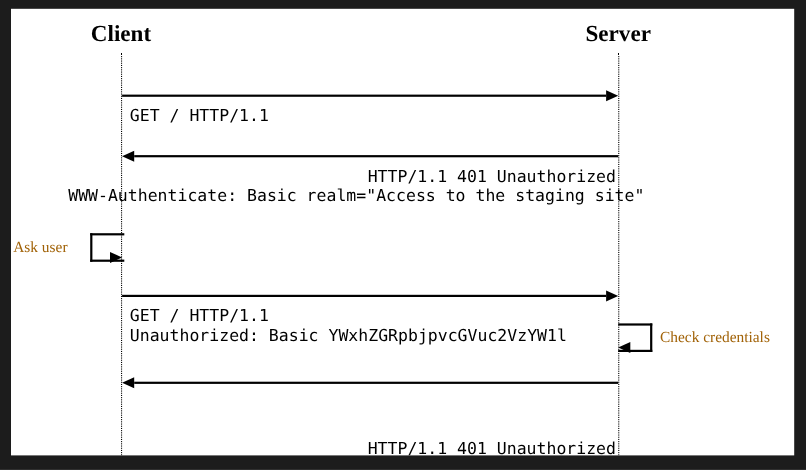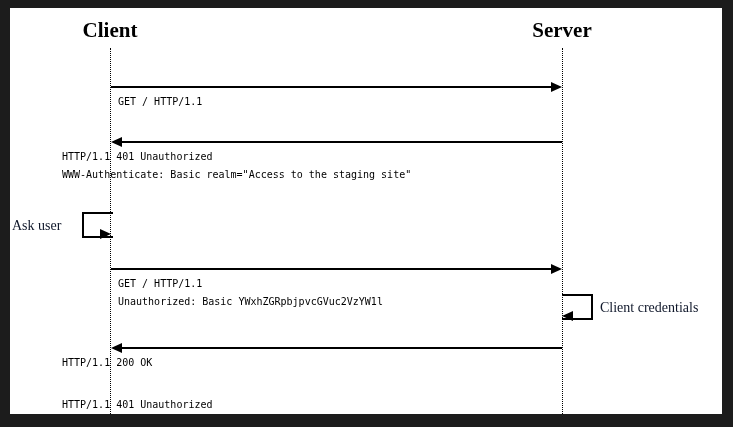--- a/index.html
+++ b/index.html
@@ -48,38 +48,38 @@
     border-left:11px solid #000;
   }
   .arrow-left{
     border-top:5px solid transparent;
     border-bottom:5px solid transparent;
     border-right:11px solid #000;
   }
   .msg-text{
     position:absolute;
     font-family:"DejaVu Sans Mono", monospace;
-    font-size:10px;
+    font-size:15px;
     color:#000;
     white-space:pre;
     letter-spacing:0px;
   }
-  .msg-text.right{ }
+  .msg-text.right{ text-align:right; }
   .msg-text.bold{ font-weight:bold; }
   .selfbox{
     position:absolute;
     border:2px solid #000;
   }
   .selfbox.open-right{ border-right:none; }
   .selfbox.open-left{ border-left:none; }
   .self-label{
     position:absolute;
     font-family:"Liberation Serif", serif;
     font-size:14px;
-    color:#0f172a;
+    color:#a16207;
     white-space:nowrap;
   }
 </style>
 </head>
 <body>
 
 <div id="frame">
   <div id="canvas">
 
     <div class="actor-label" style="left:552px; top:10px;">Server</div>
@@ -101,21 +101,20 @@
     <div class="arrowhead arrow-right" style="left:90px; top:221px;"></div>
     <div class="self-label" style="left:2px; top:210px;">Ask user</div>
 
     <div class="msg-line" style="left:101px; top:260px; width:440px;"></div>
     <div class="arrowhead arrow-right" style="left:541px; top:256px;"></div>
     <div class="msg-text" style="left:108px; top:270px;">GET / HTTP/1.1</div>
     <div class="msg-text" style="left:108px; top:288px;">Unauthorized: Basic YWxhZGRpbjpvcGVuc2VzYW1l</div>
 
     <div class="selfbox open-left" style="left:552px; top:286px; width:29px; height:22px;"></div>
     <div class="arrowhead arrow-left" style="left:552px; top:303px;"></div>
-    <div class="self-label" style="left:590px; top:292px;">Client credentials</div>
+    <div class="self-label" style="left:590px; top:292px;">Check credentials</div>
 
     <div class="msg-line" style="left:112px; top:339px; width:440px;"></div>
     <div class="arrowhead arrow-left" style="left:101px; top:335px;"></div>
-    <div class="msg-text right" style="left:52px; top:349px; width:498px;">HTTP/1.1 200 OK</div>
     <div class="msg-text right" style="left:52px; top:391px; width:498px;">HTTP/1.1 401 Unauthorized</div>
 
   </div>
 </div>
 
 </body></html>

